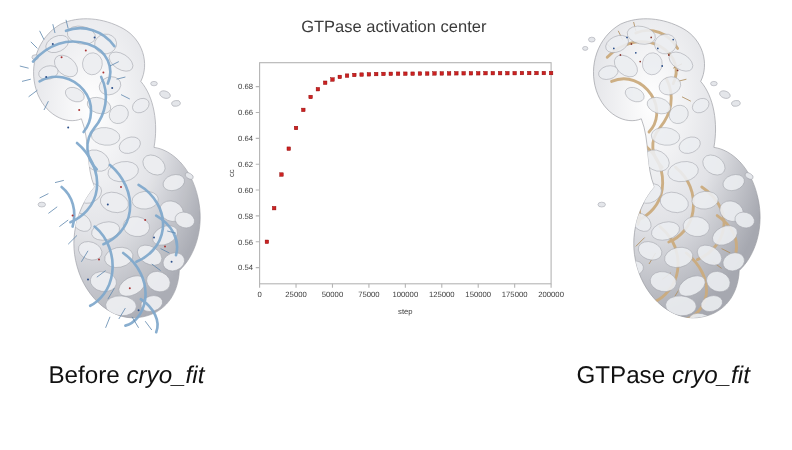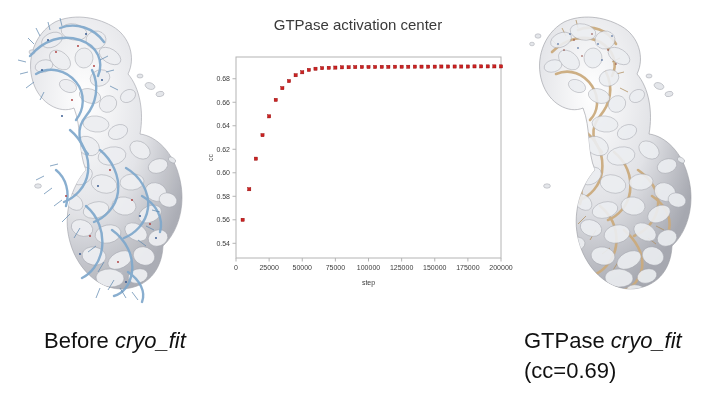--- a/index.html
+++ b/index.html
@@ -412,16 +412,15 @@
         </g>
     </svg>
   </div>
 
   <div class="caption" id="caption-left">
     <span>Before </span><span class="ital">cryo_fit</span>
   </div>
 
   <div class="caption" id="caption-right">
     <span>GTPase </span><span class="ital">cryo_fit</span>
-    <span class="line2">(cc=0.69)</span>
   </div>
 
 </div>
 
 </body></html>

